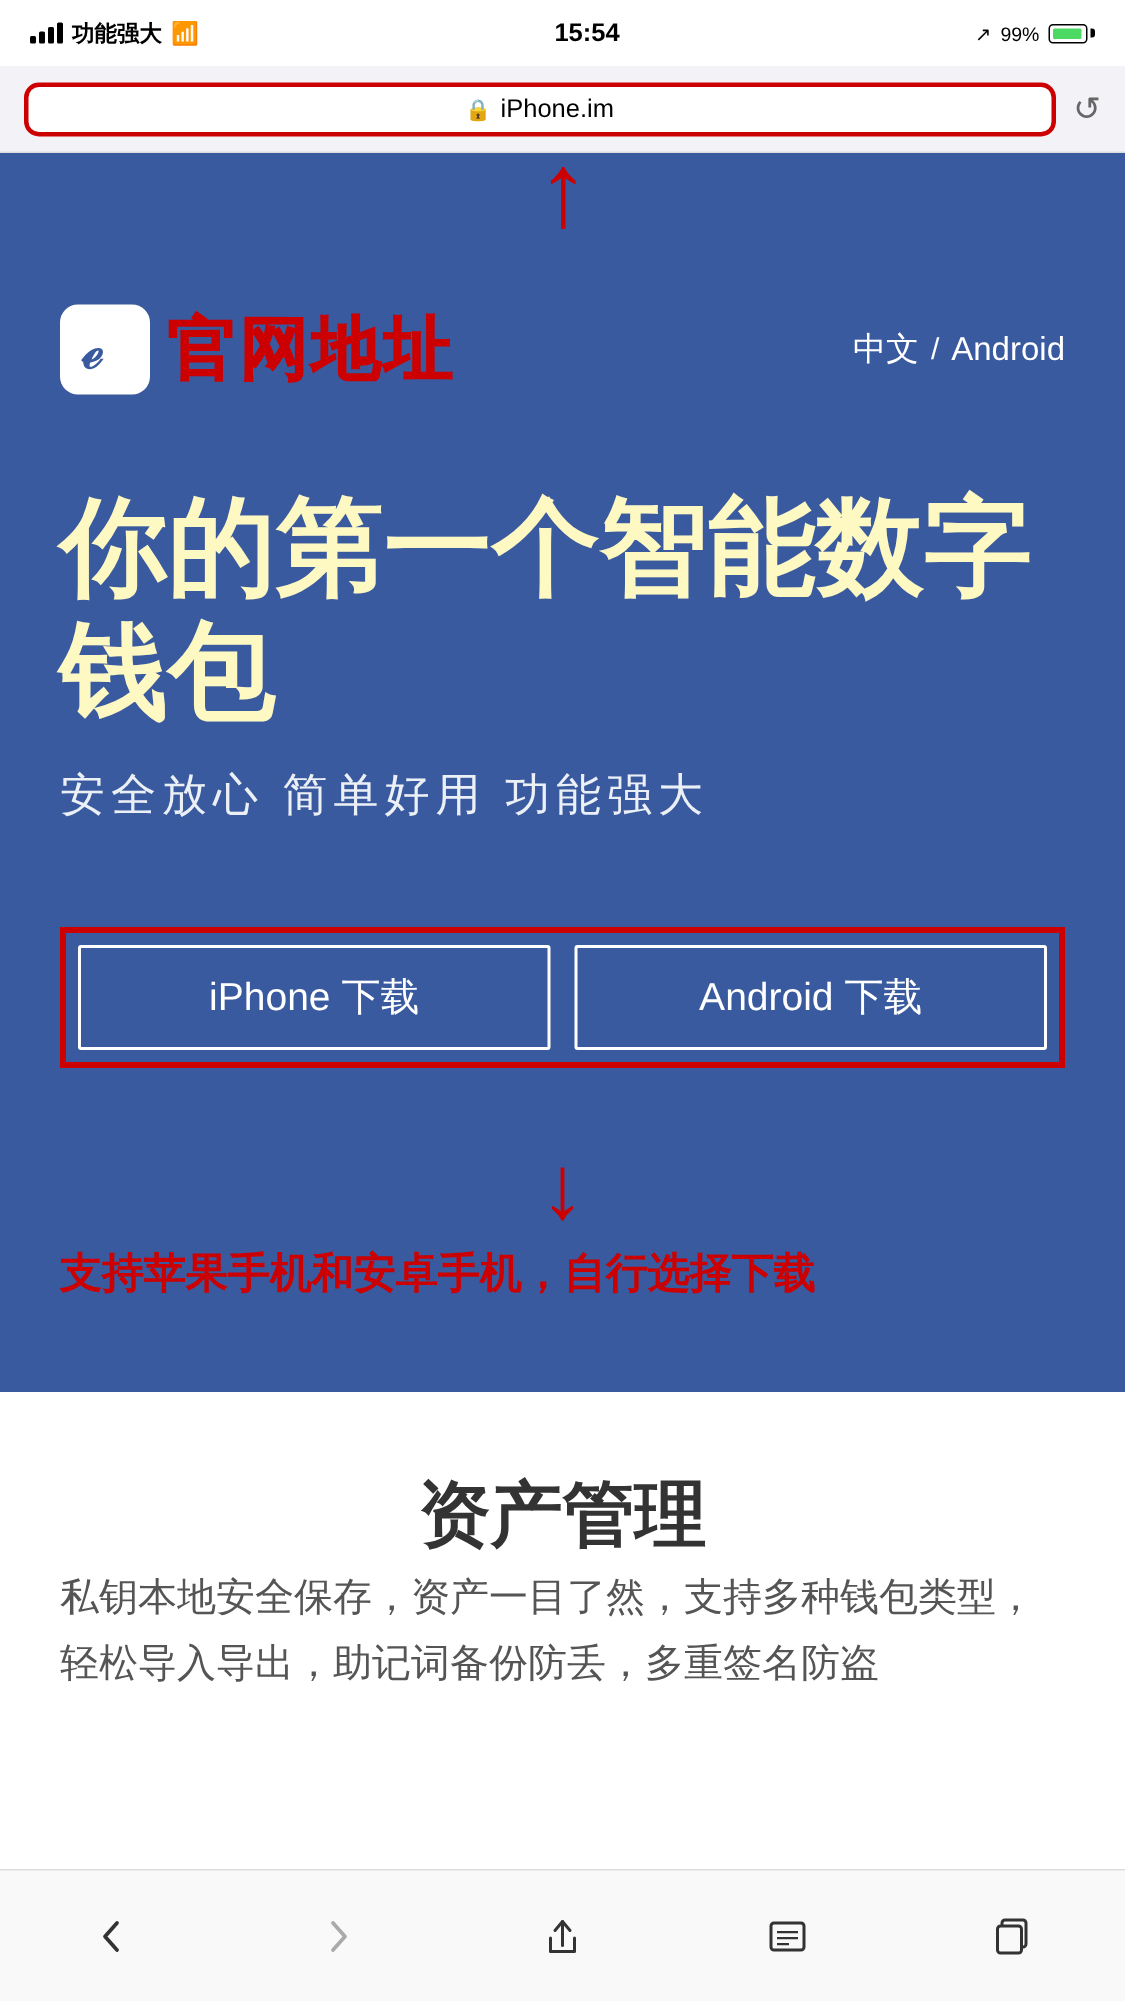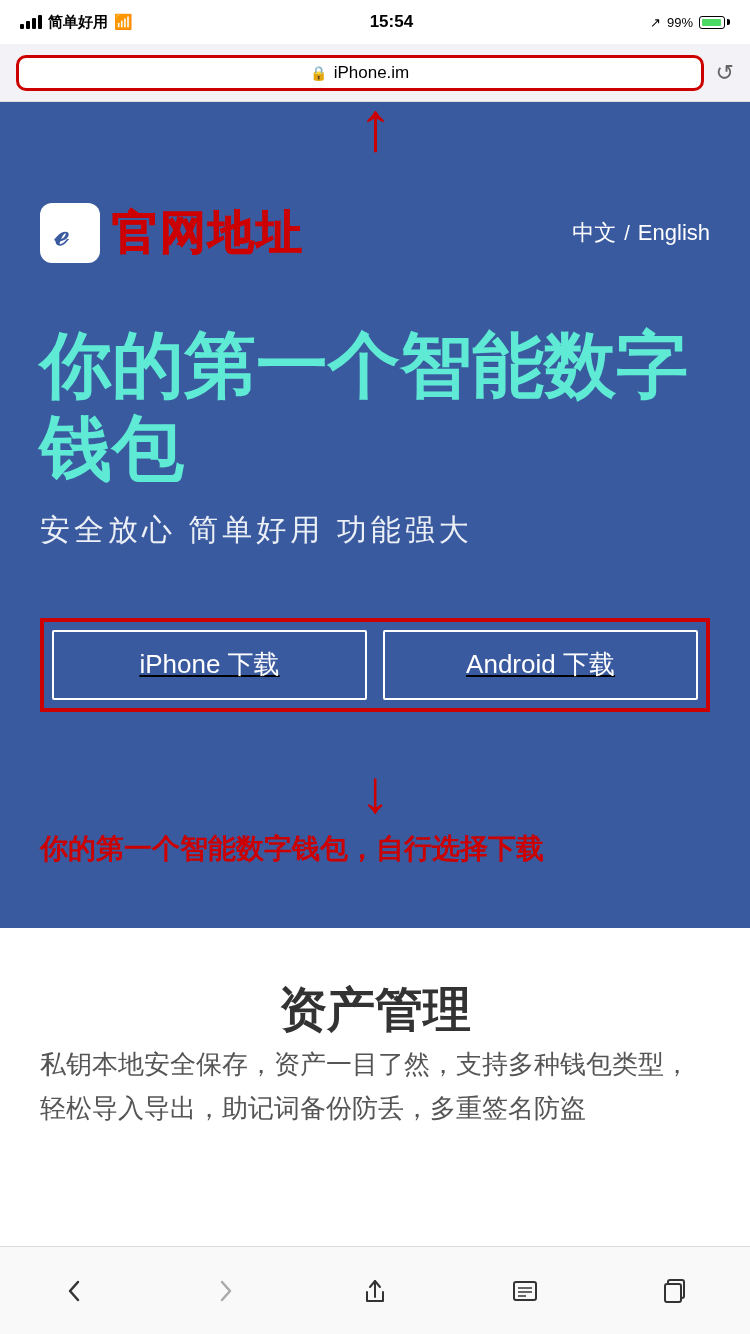--- a/index.html
+++ b/index.html
@@ -169,34 +169,33 @@
       font-size: 22px;
     }
 
     
     .hero-section {
       padding: 30px 0 40px 0;
     }
     .hero-title {
       font-size: 72px;
       font-weight: 900;
-      color: #5eead4;
+      color: #fef9c3;
       line-height: 1.15;
       margin-bottom: 20px;
     }
     .hero-subtitle {
       font-size: 30px;
       color: rgba(255,255,255,0.9);
       margin-bottom: 67px;
       letter-spacing: 4px;
     }
     .download-buttons {
       display: flex;
       gap: 16px;
-      text-decoration: underline;
     }
     .download-btn {
       flex: 1;
       height: 70px;
       border: 2px solid #fff;
       background: transparent;
       color: #fff;
       font-size: 26px;
       display: flex;
       align-items: center;
@@ -257,21 +256,21 @@
 <body>
 
 <div class="status-bar">
   <div class="status-left">
     <div class="signal-bars">
       <div class="signal-bar" style="width:4px;height:5px;"></div>
       <div class="signal-bar" style="width:4px;height:8px;"></div>
       <div class="signal-bar" style="width:4px;height:11px;"></div>
       <div class="signal-bar" style="width:4px;height:14px;"></div>
     </div>
-    <span>简单好用</span>
+    <span>功能强大</span>
     <span>📶</span>
   </div>
   <div class="status-center">15:54</div>
   <div class="status-right">
     <span>↗</span>
     <span>99%</span>
     <div class="battery">
       <div class="battery-body">
         <div class="battery-fill"></div>
       </div>
@@ -299,42 +298,42 @@
       <div class="logo-icon">
         <svg width="40" height="40" viewBox="0 0 40 40">
           <text x="4" y="32" font-size="32" fill="#3a5a9f" font-weight="bold">ℯ</text>
         </svg>
       </div>
       <span class="site-title">官网地址</span>
     </div>
     <div class="lang-switcher">
       <span>中文</span>
       <span class="lang-divider">/</span>
-      <span class="lang-english">English</span>
+      <span class="lang-english">Android</span>
     </div>
   </div>
 
   <div class="hero-section">
     <h1 class="hero-title">你的第一个智能数字钱包</h1>
     <p class="hero-subtitle">安全放心  简单好用  功能强大</p>
 
     <div class="red-box-overlay">
       <div class="download-buttons">
         <button class="download-btn">iPhone 下载</button>
         <button class="download-btn">Android 下载</button>
       </div>
     </div>
   </div>
 
   <div style="display:flex; justify-content:center; padding: 10px 0 0 0;">
     <div style="font-size:60px; color:#cc0000; line-height:1;">↓</div>
   </div>
 
   <div style="padding: 8px 0 20px 0;">
-    <span style="font-size:28px; color:#cc0000; font-weight:700;">你的第一个智能数字钱包，自行选择下载</span>
+    <span style="font-size:28px; color:#cc0000; font-weight:700;">支持苹果手机和安卓手机，自行选择下载</span>
   </div>
 
 </div>
 
 <div class="white-section">
   <h2 class="section-title">资产管理</h2>
   <p class="section-text">私钥本地安全保存，资产一目了然，支持多种钱包类型，轻松导入导出，助记词备份防丢，多重签名防盗</p>
 </div>
 
 <div style="height:88px;"></div>

